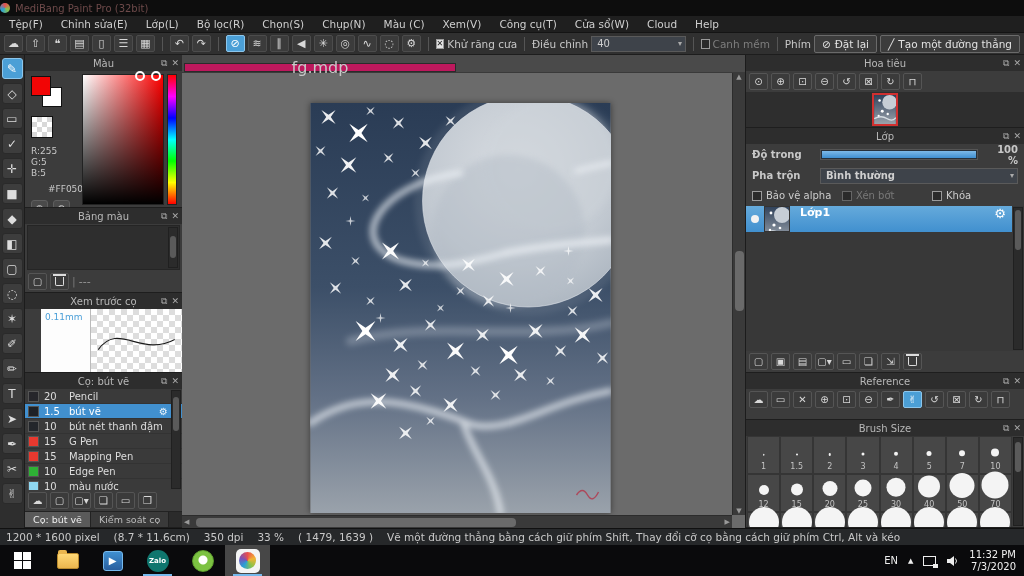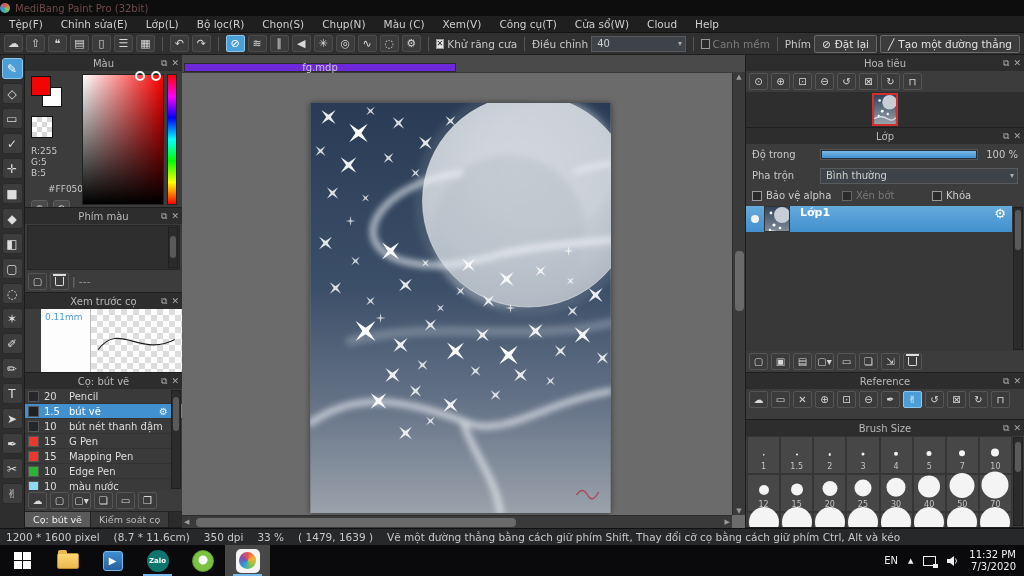--- a/index.html
+++ b/index.html
@@ -92,36 +92,36 @@
   .brush-row .chip { width:11px; height:11px; border:1px solid #555; flex:0 0 11px;}
   .brush-row .bsize { width:20px; text-align:left; }
   .brush-row .gear { position:absolute; right:14px; color:#eaf4fb; font-size:10px;}
   .brush-tabs { height:16px; flex:0 0 16px; display:flex; background:#2b2b2b; border-top:1px solid #222;}
   .btab { padding:0 8px; font-size:9.5px; display:flex; align-items:center; color:#bbb; background:#3a3a3a; border-right:1px solid #222;}
   .btab.active { background:#5a5a5a; color:#eee; }
 
   
   .canvas-col { flex:1; display:flex; flex-direction:column; min-width:0; background:#6b6b6b; position:relative;}
   .doctabs { height:18px; flex:0 0 18px; background:#4a4a4a; border-bottom:1px solid #3a3a3a; display:flex;}
-  .doctab { width:272px; background:#6d28d9; border:1px solid #2b2b2b; color:#c8c8c8; font-size:10px;
+  .doctab { width:272px; background:#be185d; border:1px solid #2b2b2b; color:#c8c8c8; font-size:16px;
             display:flex; align-items:center; justify-content:center; margin:8px 0 0 2px;}
   .viewport { flex:1; position:relative; overflow:hidden; }
   .artwork { position:absolute; left:128px; top:30px; width:301px; height:410px; box-shadow:0 0 6px rgba(0,0,0,.45); }
   .vscroll { position:absolute; right:0; top:0; bottom:13px; width:13px; background:#3a3a3a; border-left:1px solid #2c2c2c;
              display:flex; flex-direction:column; align-items:center; justify-content:space-between; font-size:7px; color:#999;}
   .hscroll { position:absolute; left:0; right:13px; bottom:0; height:13px; background:#3a3a3a; border-top:1px solid #2c2c2c;
              display:flex; align-items:center; justify-content:space-between; font-size:7px; color:#999; padding:0 2px;}
   .vthumb { position:absolute; left:2px; width:9px; top:178px; height:60px; background:#6a6a6a; border-radius:4px;}
   .hthumb { position:absolute; top:2px; height:9px; left:14px; width:320px; background:#6a6a6a; border-radius:4px;}
 
   
   .nav-thumbwrap { flex:1; background:#2e2e2e; display:flex; align-items:center; justify-content:center;}
   .nav-thumb { border:2px solid #d03030; line-height:0;}
   
-  .lp-row { display:flex; align-items:center; gap:6px; padding:2px 6px; height:21px; font-size:10px; color:#c8c8c8;}
+  .lp-row { display:flex; align-items:center; gap:6px; padding:2px 6px; height:21px; font-size:10px; color:#c8c8c8;font-weight:bold;}
   .slider { flex:1; height:11px; background:#26303a; border:1px solid #555; position:relative;}
   .slider-fill { position:absolute; inset:1px; background:linear-gradient(#7db9e8,#3f8fd0); }
   .lp-check-row { display:flex; align-items:center; gap:4px; padding:2px 6px; height:18px; font-size:10px;}
   .lp-check-row .grp { display:flex; align-items:flex-end; gap:4px; flex:1;}
   .layer-list { flex:1; background:#383838; margin-top:2px; position:relative; overflow:hidden;}
   .layer-row { height:26px; background:linear-gradient(#65aadb,#4190cf); display:flex; color:#fff; position:relative; margin-right:12px;}
   .layer-vis { width:18px; display:flex; align-items:center; justify-content:center;}
   .vis-dot { width:8px; height:8px; border-radius:50%; background:#f2f2f2; }
   .layer-thumb { width:26px; height:26px; background:#fff; border:1px solid #333; line-height:0; overflow:hidden;}
   .layer-name { font-weight:bold; font-size:11px; margin-left:10px; }
@@ -363,21 +363,21 @@
           <div class="sv-box">
             <span class="sv-circ" style="right:18px"></span>
             <span class="sv-circ" style="right:2px"></span>
           </div>
           <div class="hue-bar"></div>
         </div>
       </div>
 
       <div class="panel" style="flex:0 0 85px">
         <div class="panel-title">
-          <span>Phím màu</span>
+          <span>Bảng màu</span>
           <span class="pt-icons">
               <span>⧉</span>
               <span>✕</span>
             </span>
         </div>
         <div class="palette-list">
           <div class="mini-scroll">
               <span class="mini-thumb" style="top:8px;height:22px"></span>
             </div>
         </div>

